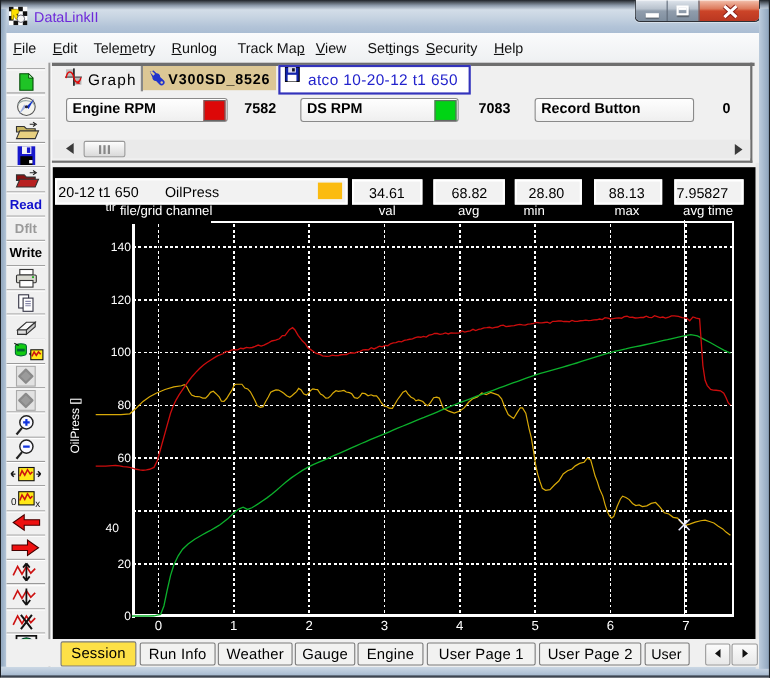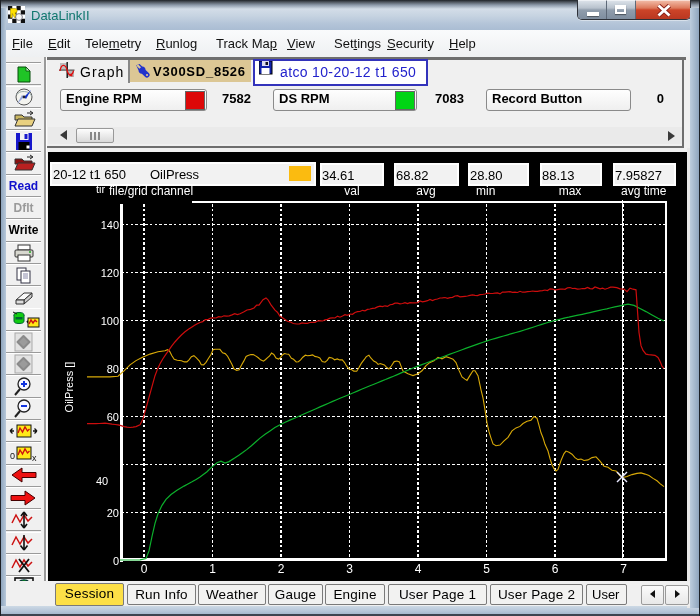--- a/index.html
+++ b/index.html
@@ -4,21 +4,21 @@
 html,body { width:700px; height:616px; overflow:hidden; background:#f0f0f0;
   font-family:"Liberation Sans",sans-serif; }
 .abs { position:absolute; }
 .wlab { color:#fff; font-size:11px; white-space:nowrap; }
 .mtext { top:36px; font-size:13px; color:#111; }
 .tbt { font-size:12px; font-weight:bold; text-align:center; padding-top:3px; }
 .chbox { background:linear-gradient(#fefefe,#efefef); border:1px solid #8a8a8a;
   border-radius:3px; font-weight:bold; font-size:13px; color:#000; }
 .val { font-weight:bold; font-size:13px; color:#000; }
 .vbox { background:#f2f2f2; border:2px solid #ffffff; font-size:13px; color:#000;
-  padding-right:2px; padding-top:3px; }
+  text-align:right; padding-right:14px; padding-top:3px; }
 .tab { position:absolute; top:584px; height:21px; background:#f2f2f1;
   border:1px solid #7a7a7a; border-radius:2px; font-size:13.5px; color:#000;
   letter-spacing:0.2px; text-align:center; padding-top:2px; }
 </style></head>
 <body>
 
 <div class="abs" style="left:0;top:0;width:700px;height:30px;
  background:linear-gradient(180deg,#1f2328 0px,#4e555e 2px,#8c99a9 5px,#d3dde8 9px,#c6d3e1 16px,#b3c4d8 24px,#aabdd3 30px)"></div>
 <div class="abs" style="left:0;top:0;width:1px;height:616px;background:#1c2025"></div>
 <div class="abs" style="left:699px;top:0;width:1px;height:616px;background:#1c2025"></div>
@@ -35,21 +35,21 @@
 <rect x="4.25" y="4.25" width="4.25" height="4.25"></rect>
       <rect x="12.75" y="4.25" width="4.25" height="4.25"></rect>
 <rect x="0" y="8.5" width="4.25" height="4.25"></rect>
       <rect x="8.5" y="8.5" width="4.25" height="4.25"></rect>
 <rect x="4.25" y="12.75" width="4.25" height="4.25"></rect>
       <rect x="12.75" y="12.75" width="4.25" height="4.25"></rect>
 </g>
 <path d="M2.5 2.5 h4.5 a2.2 2.2 0 0 1 0 4.4 l2.8 4.6 h-3.4 l-2.2 -4 v4 h-1.7 z" fill="#ffe000" stroke="#a89000" stroke-width="0.6"></path>
 <circle cx="11" cy="11" r="3.4" fill="#f8f8f8" stroke="#445" stroke-width="0.7"></circle>
 </svg>
-<div class="abs" style="left:31px;top:8px;font-size:13px;color:#0f766e">DataLinkII</div>
+<div class="abs" style="left:31px;top:8px;font-size:13px;color:#6d28d9">DataLinkII</div>
 
 <div class="abs" style="left:577px;top:0px;width:114px;height:20px;border:1px solid #2e3138;border-top:none;border-radius:0 0 5px 5px;overflow:hidden;box-shadow:0 1px 0 rgba(255,255,255,.4)">
  <div class="abs" style="left:0;top:0;width:57px;height:20px;background:linear-gradient(180deg,#dfe5ec 0%,#b8c2cd 40%,#909dac 50%,#7d8c9d 100%)"></div>
  <div class="abs" style="left:28px;top:0;width:1px;height:20px;background:#5d6877"></div>
  <div class="abs" style="left:57px;top:0;width:57px;height:20px;background:linear-gradient(180deg,#f3c0ac 0%,#dd7a5c 40%,#cc4428 50%,#b83620 100%)"></div>
  <div class="abs" style="left:57px;top:0;width:1px;height:20px;background:#5d6877"></div>
  <div class="abs" style="left:0;top:0;width:114px;height:1px;background:rgba(255,255,255,.5)"></div>
  <div class="abs" style="left:9px;top:12px;width:12px;height:3.5px;background:#fff;box-shadow:0 1px 1px rgba(0,0,0,.4)"></div>
  <div class="abs" style="left:37px;top:5px;width:11px;height:9px;border:2px solid #fff;box-shadow:0 1px 1px rgba(0,0,0,.4)">
       <span style="position:absolute;left:0;top:0;width:7px;height:2px;background:#fff"></span>

